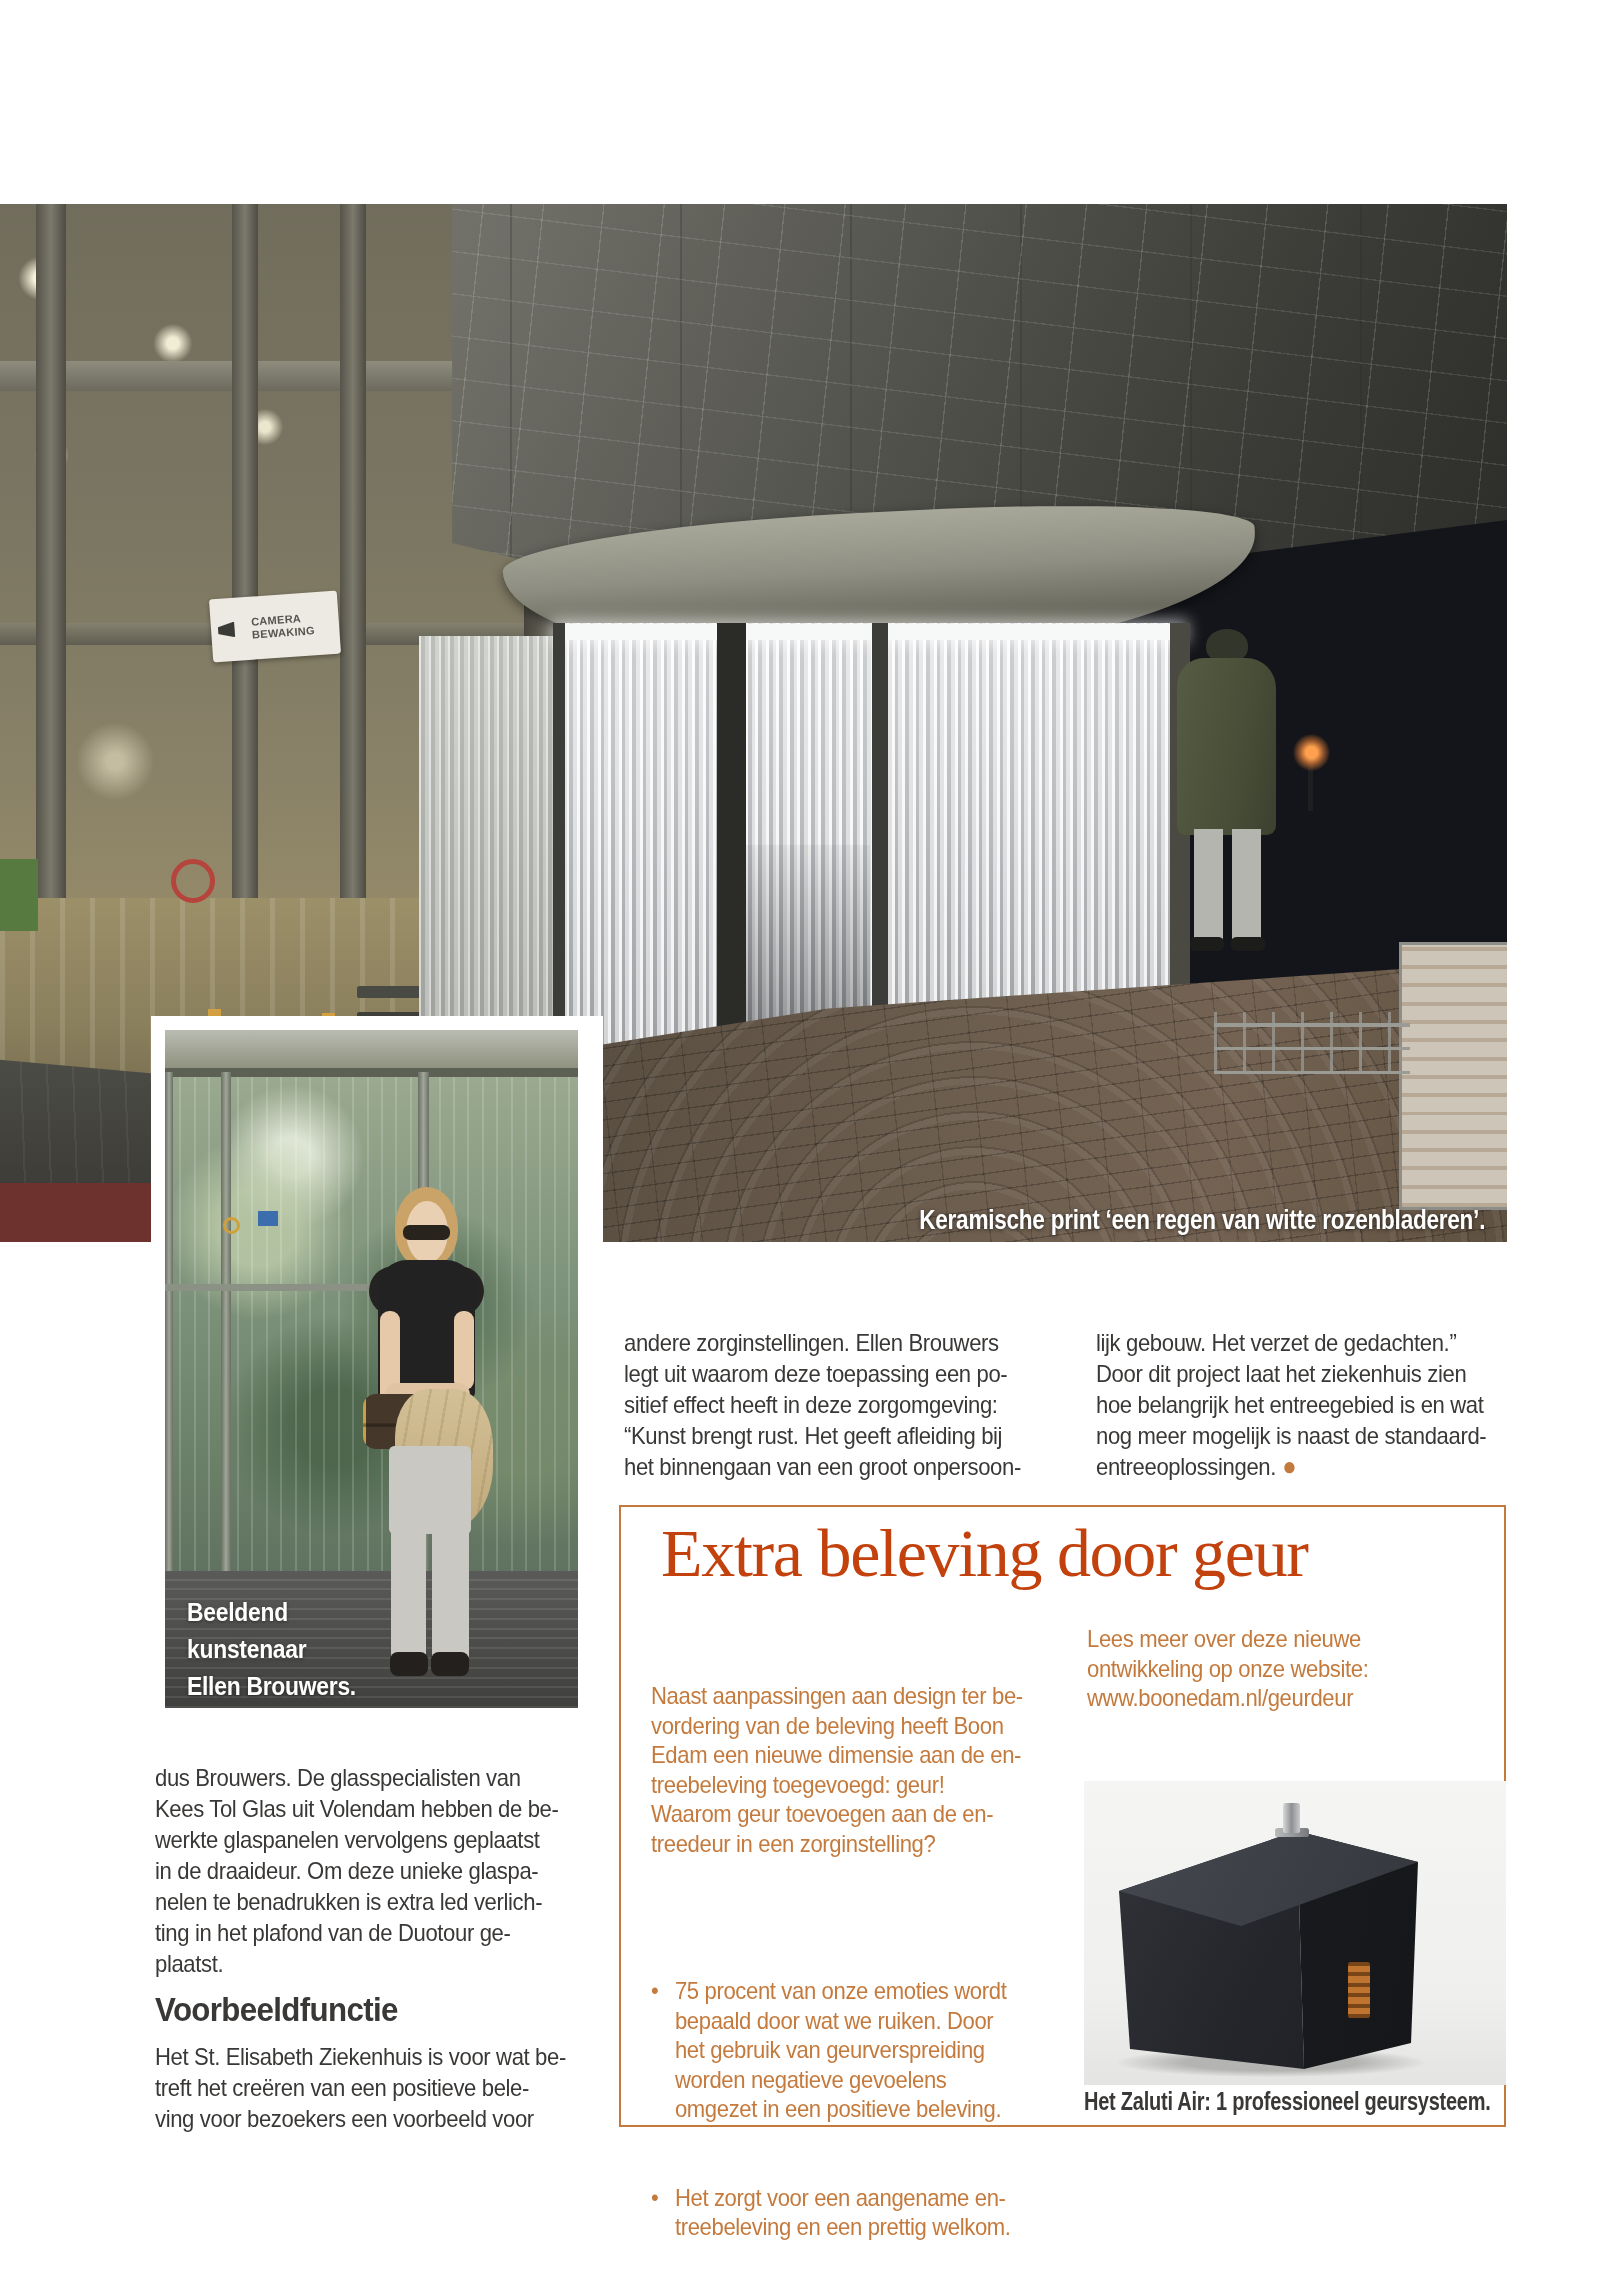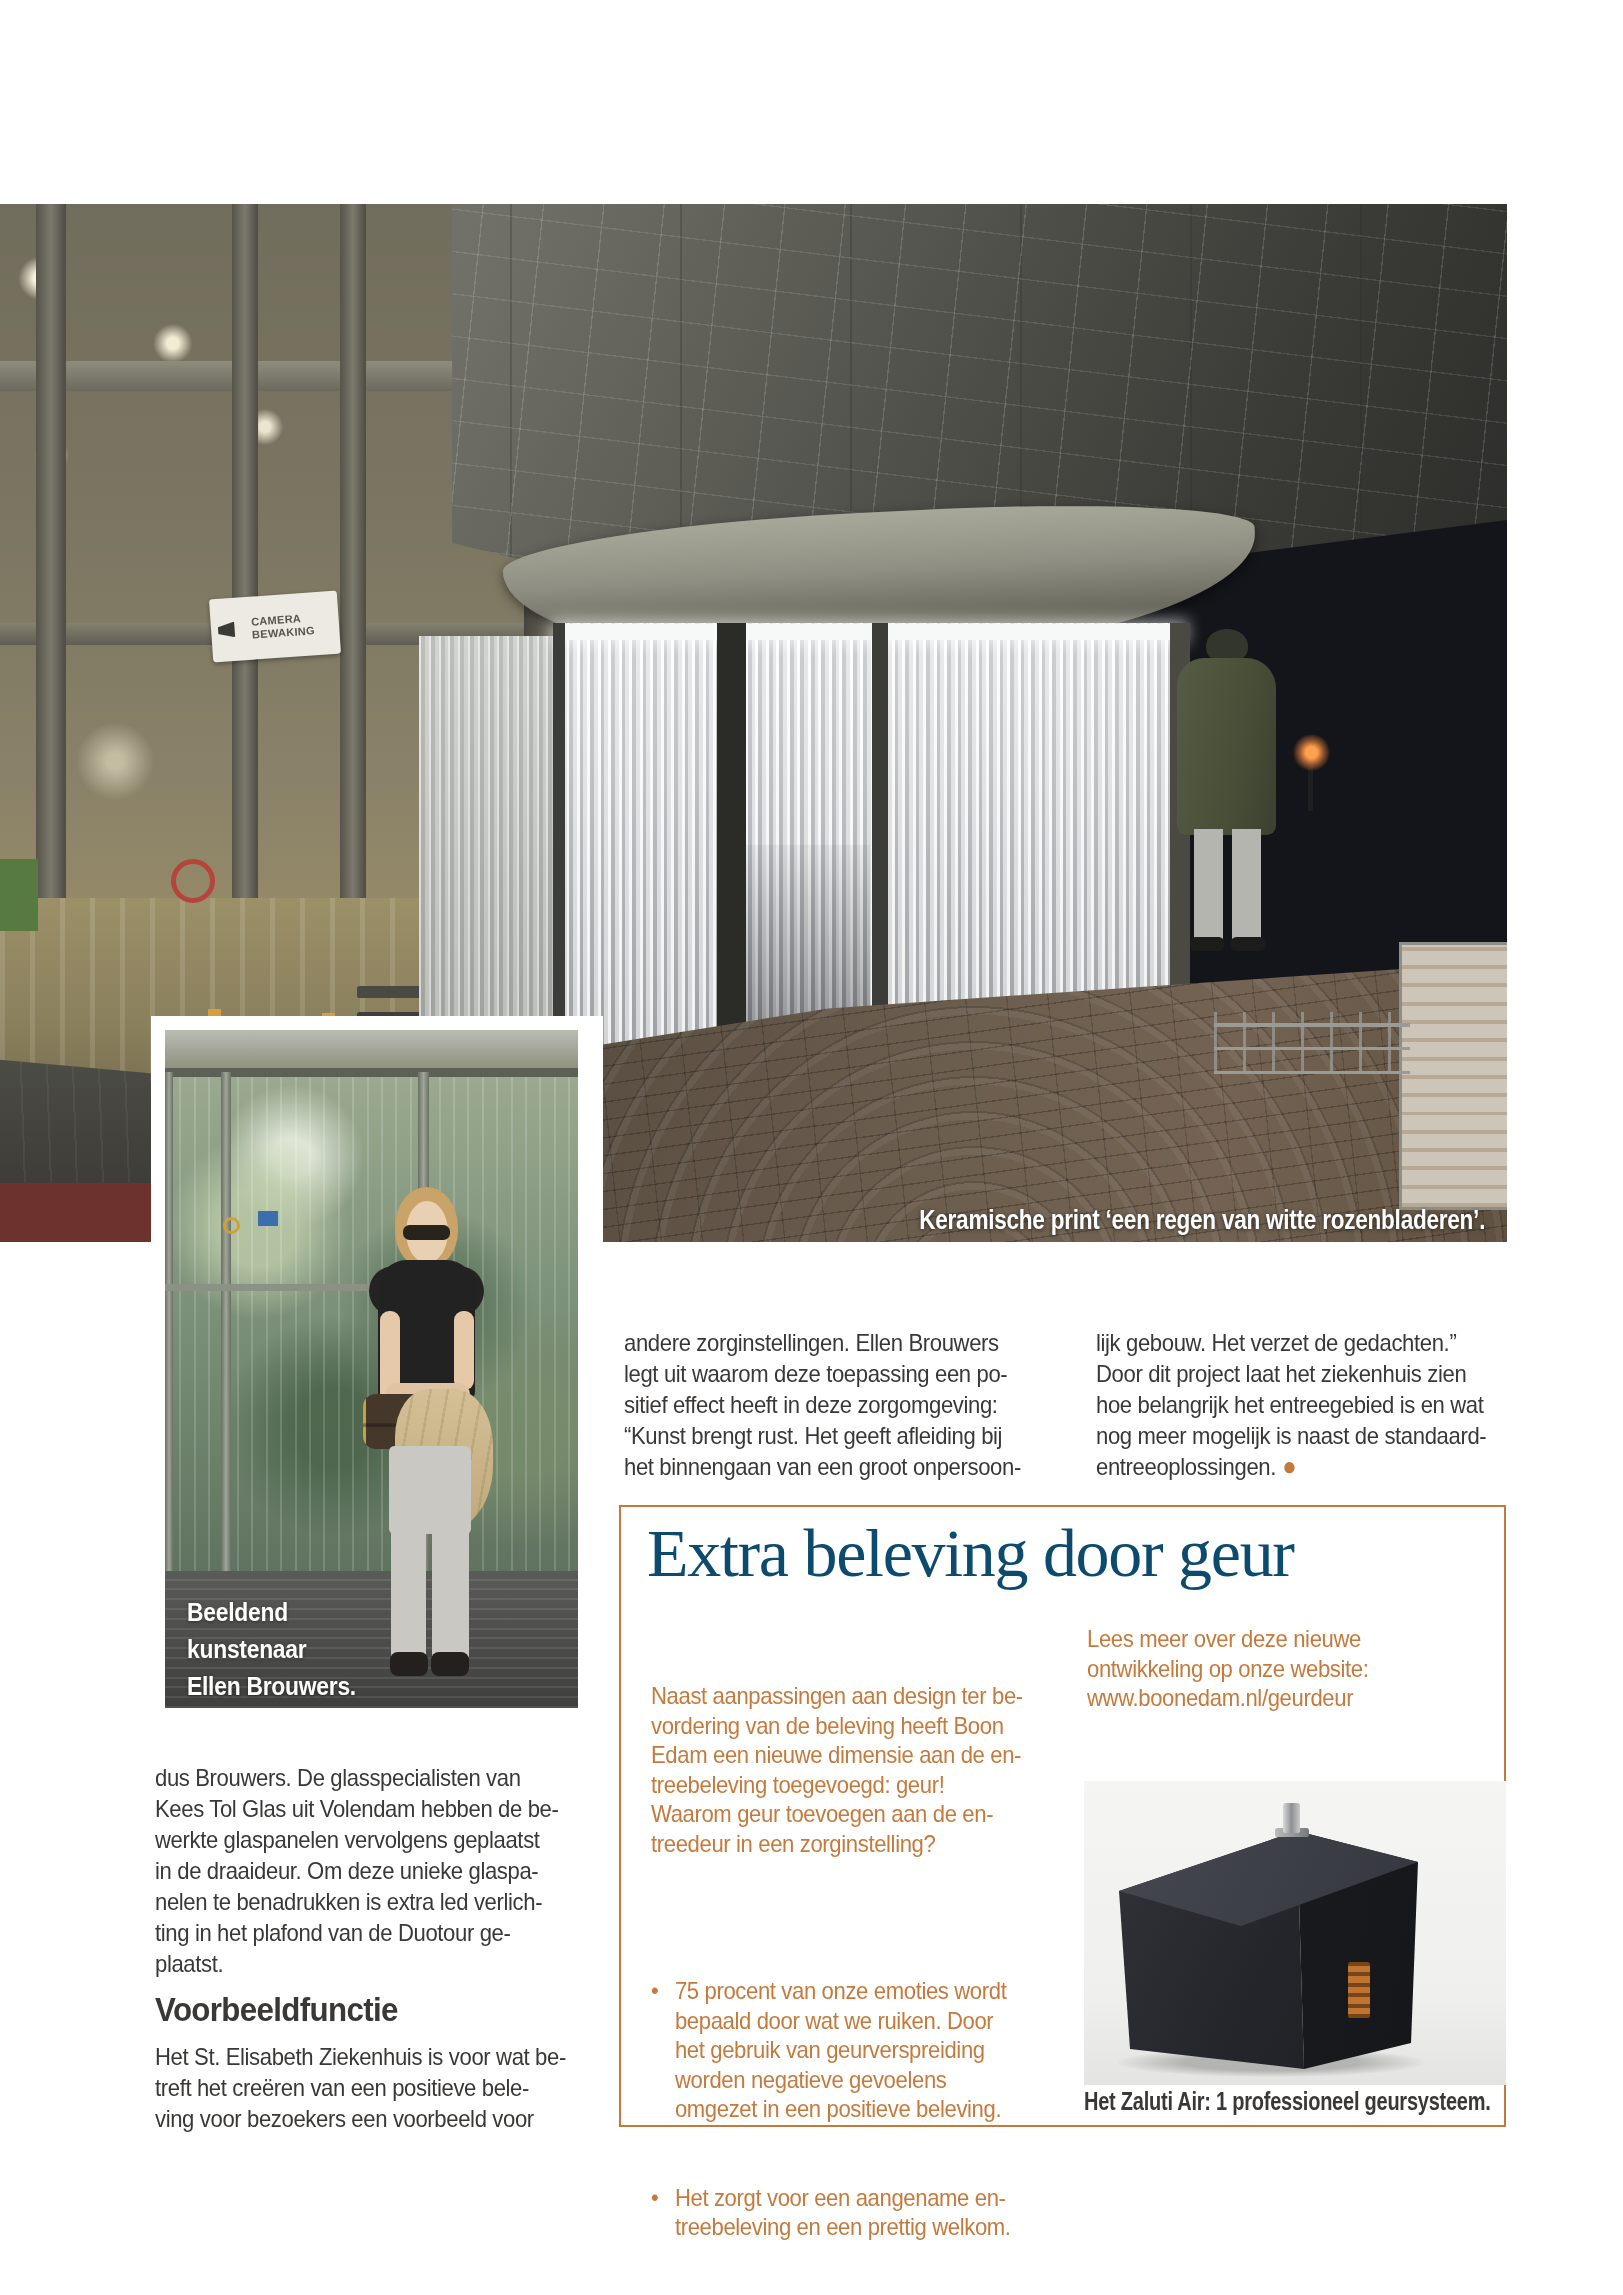--- a/index.html
+++ b/index.html
@@ -140,22 +140,22 @@
   .col-right{left:1096px;top:1327px;width:445px;}
   .end-dot{color:#c47a3d;font-size:26px;}
   .col-left{left:155px;top:1762px;width:452px;}
   .cl-heading{font-size:34px;font-weight:bold;color:#3a3836;letter-spacing:-0.7px;
     transform:scaleX(.92);transform-origin:left;margin:0;}
   .cl-head-wrap{left:155px;top:1990px;}
   .cl-para2{left:155px;top:2041px;width:452px;}
 
   
   .geur-box{left:619px;top:1505px;width:887px;height:622px;border:2.6px solid #c47a3d;box-sizing:border-box;background:#ffffff;}
-  .gb-title{left:26px;top:6.5px;font-family:"Liberation Serif",serif;font-weight:400;
-    font-size:68px;line-height:79px;color:#0c4a6e;letter-spacing:-1.3px;white-space:pre;}
+  .gb-title{left:40px;top:6.5px;font-family:"Liberation Serif",serif;font-weight:400;
+    font-size:68px;line-height:79px;color:#c2410c;letter-spacing:-1.3px;white-space:pre;}
   .gb-col{font-size:24px;line-height:29.5px;letter-spacing:-0.4px;white-space:pre;color:#c47a3d;
     transform:scaleX(.92);transform-origin:left;}
   .gb-left{left:29.5px;top:115px;width:432px;}
   .gb-bullets{margin:0;padding:0;list-style:none;}
   .gb-bullets li{display:flex;}
   .gb-bullet-glyph{width:26px;flex:0 0 26px;}
   .gb-right{left:466px;top:117px;width:406px;}
   .gb-device{left:463px;top:274px;width:422px;height:304px;background:linear-gradient(#f5f5f4 0%,#efefed 70%,#e4e4e2 100%);overflow:hidden;}
   .dv-shadow{left:33px;top:267px;width:308px;height:29px;border-radius:50%;
     background:radial-gradient(ellipse, rgba(0,0,0,.22) 0 40%, rgba(0,0,0,0) 72%);}

